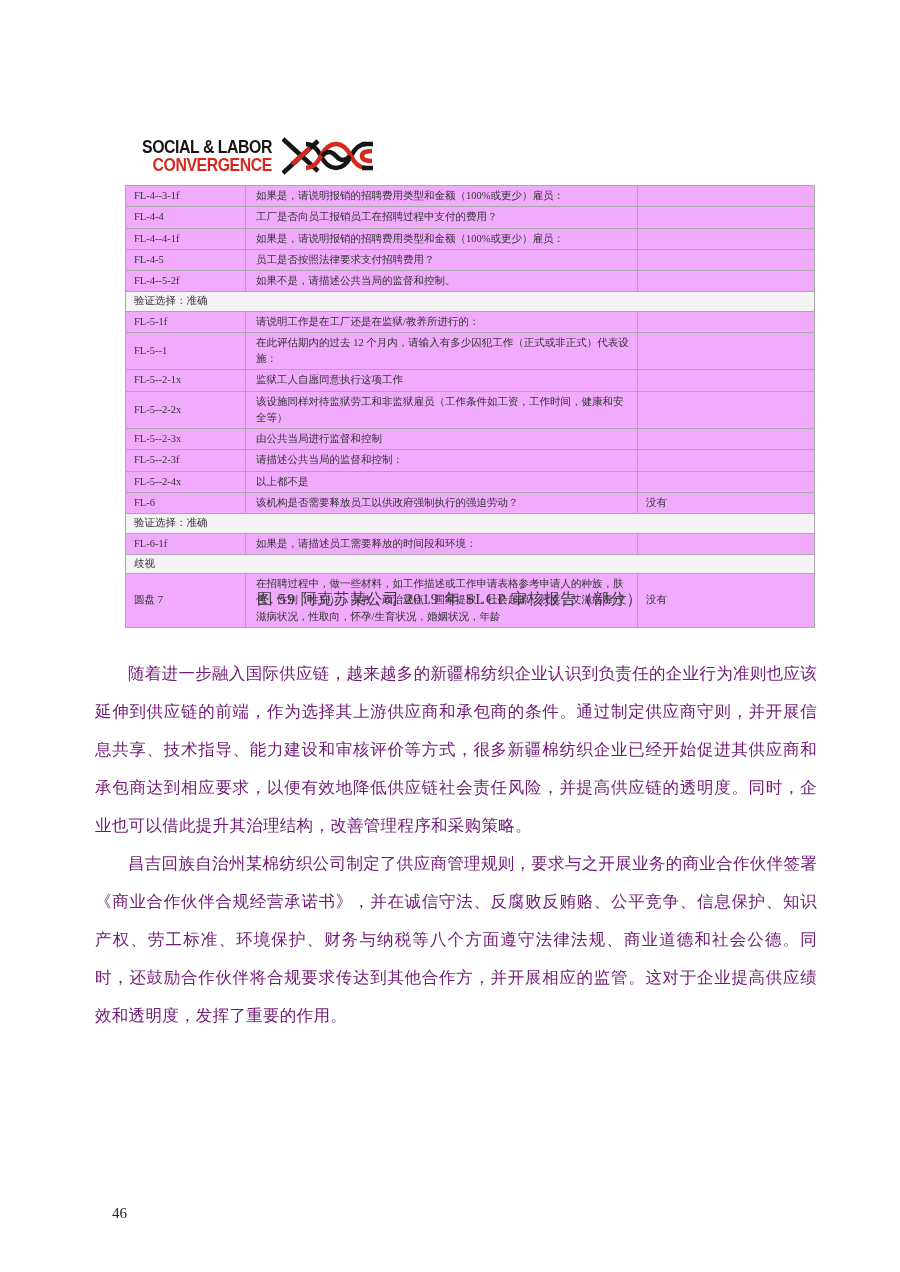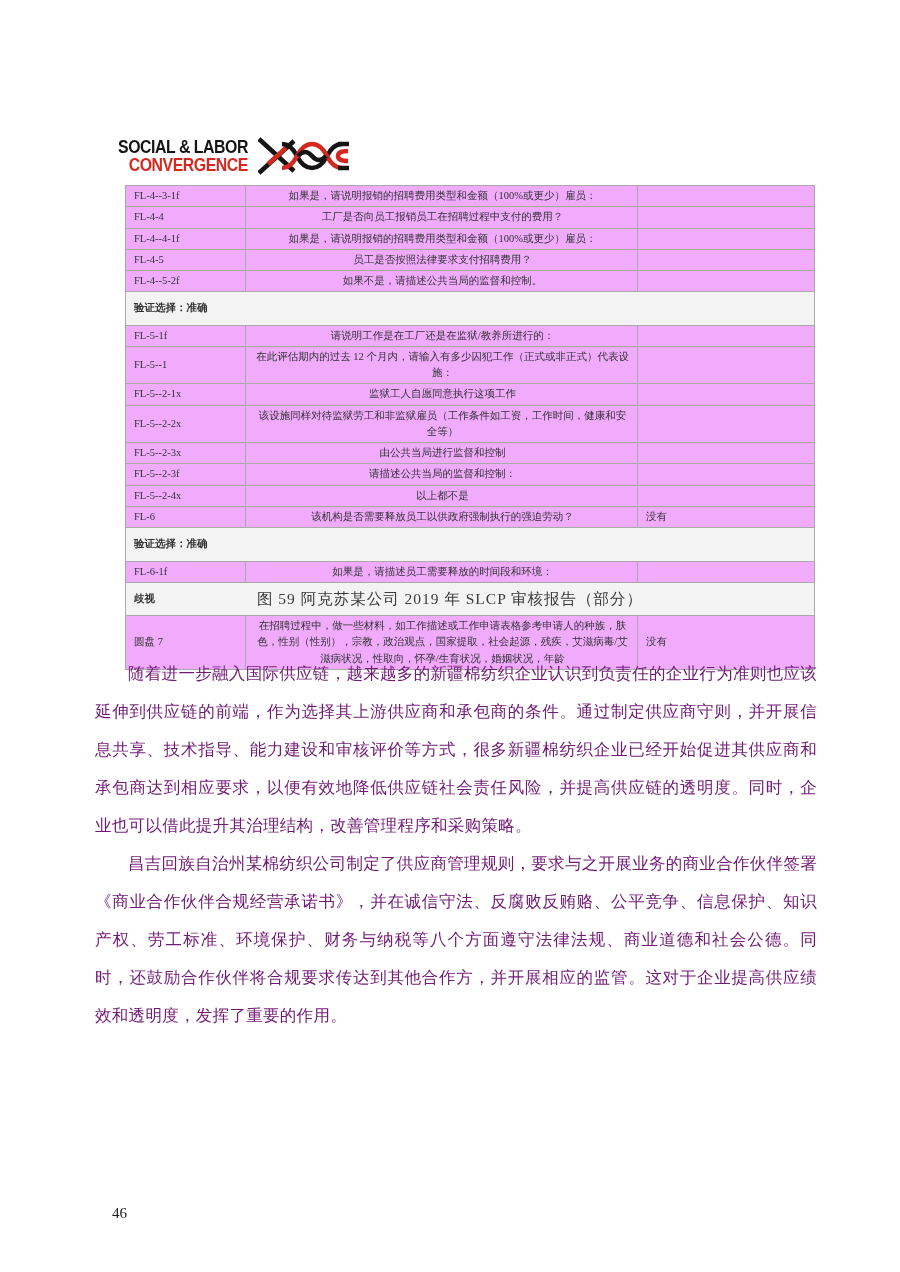--- a/index.html
+++ b/index.html
@@ -10,25 +10,24 @@
     background: #ffffff;
     font-family: "Liberation Serif", "DejaVu Serif", serif;
     color: #1f1f1f;
     overflow: hidden;
   }
 
   
   .logo {
     position: absolute;
     top: 134px;
-    left: 118px;
+    left: 142px;
     display: flex;
     align-items: center;
     gap: 0;
-    text-align: right;
   }
   .logo-text {
     font-family: "Liberation Sans", "DejaVu Sans", sans-serif;
     font-weight: bold;
     line-height: 1.02;
     transform: scaleX(0.88);
     transform-origin: left center;
     white-space: nowrap;
   }
   .logo-line1 {
@@ -57,26 +56,25 @@
     color: #333333;
     background: #f0abfc;
   }
   .audit-table td {
     border: 1px solid #a9a9a9;
     padding: 2px 8px;
     vertical-align: middle;
     word-break: break-all;
   }
   .audit-table td.col-id   { width: 103px; }
-  .audit-table td.col-q    { width: 373px; padding-left: 10px; text-align: center; }
+  .audit-table td.col-q    { width: 373px; padding-left: 10px; }
   .audit-table td.col-ans  { width: 160px; }
   .audit-table td.band {
     background: #f3f3f3;
-    padding: 8px 8px;
-    font-weight: bold;
+    padding: 1px 8px;
   }
 
   
   .figure-caption {
     position: absolute;
     top: 589px;
     left: 0;
     width: 900px;
     text-align: center;
     font-size: 15.5px;

